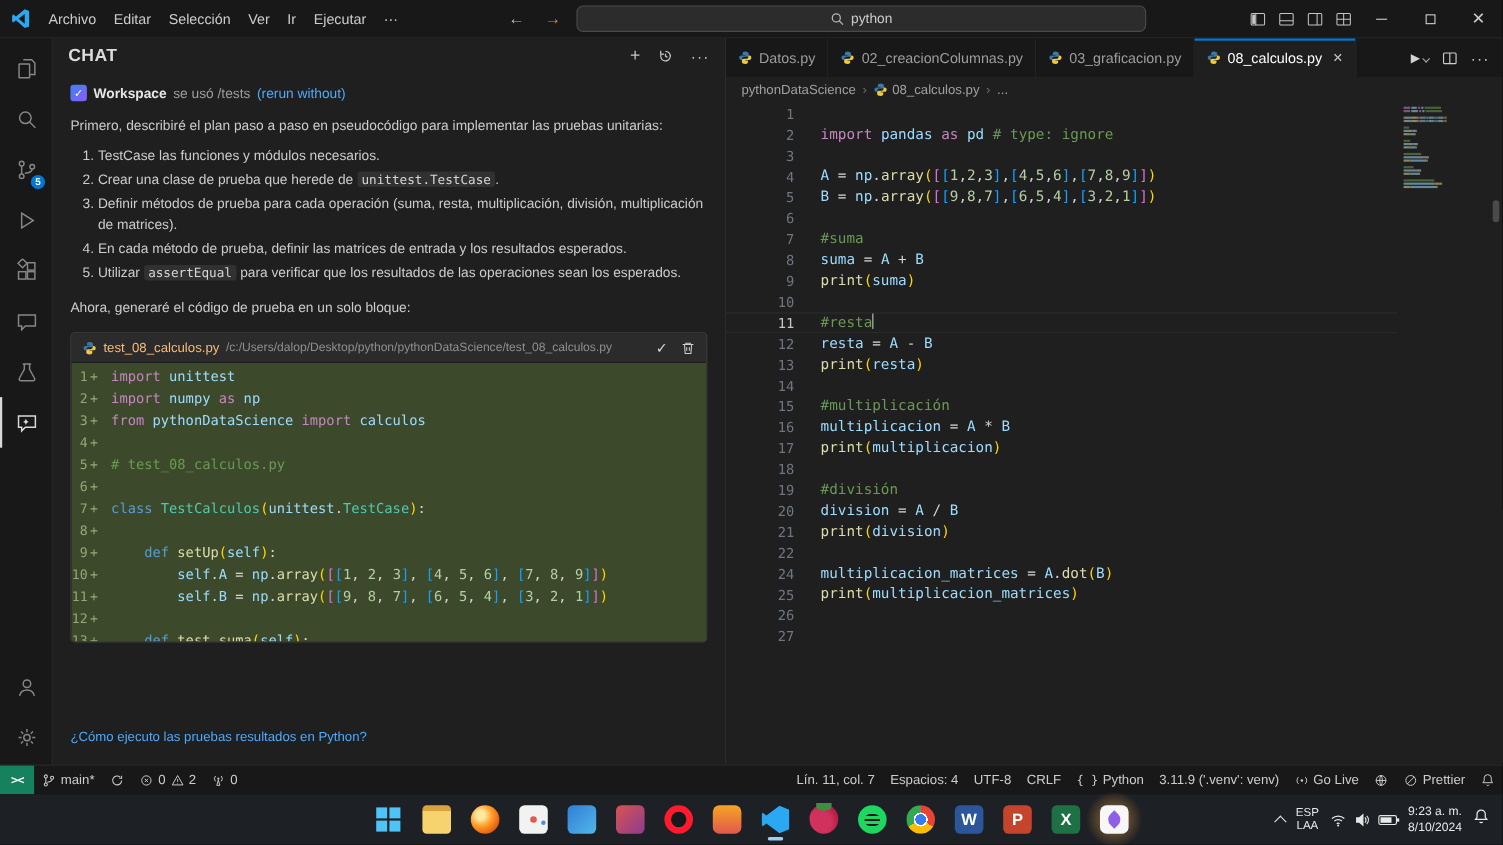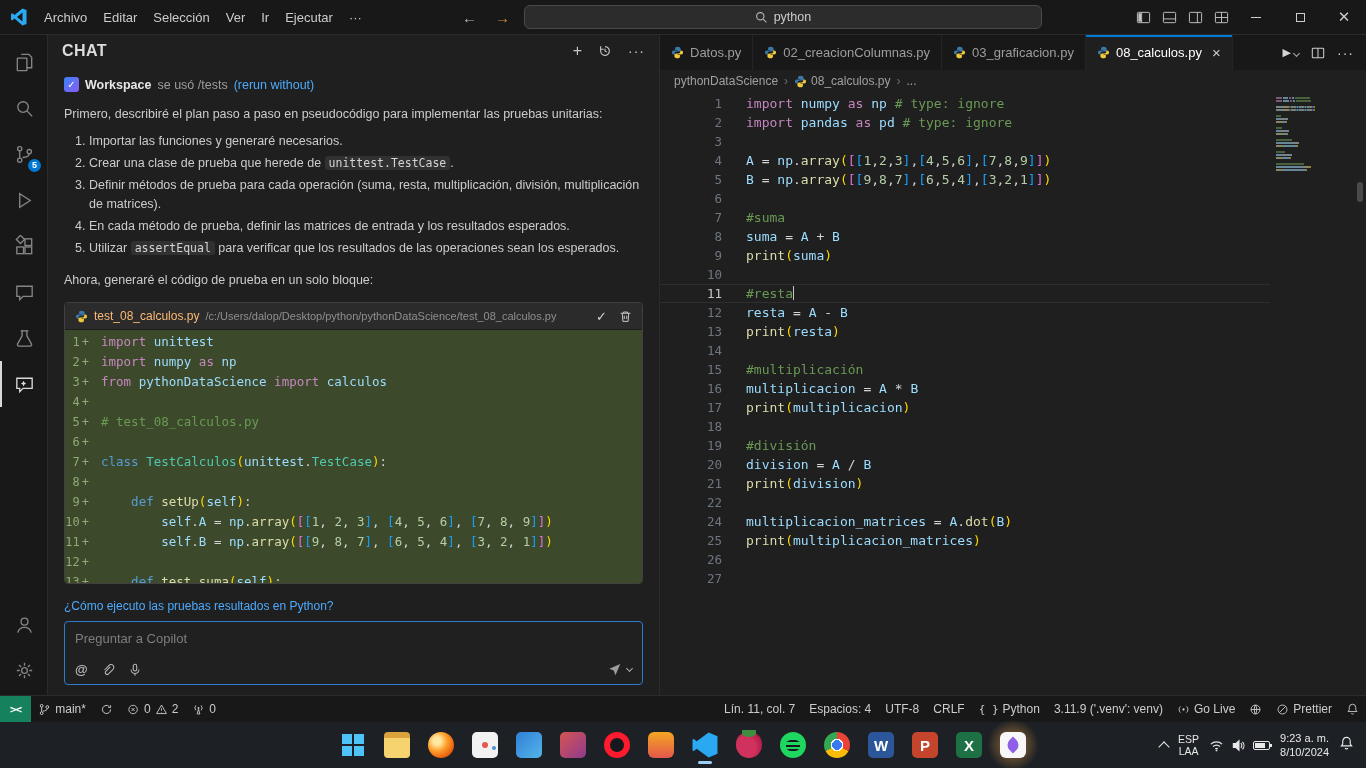--- a/index.html
+++ b/index.html
@@ -303,21 +303,21 @@
       </div>
       <div class="chat-body">
         <div class="ws-line">
           <span class="ws-avatar">✓</span>
           <span class="ws-name">Workspace</span>
           <span class="ws-used">se usó /tests</span>
           <span class="ws-link">(rerun without)</span>
         </div>
         <p class="chat-p">Primero, describiré el plan paso a paso en pseudocódigo para implementar las pruebas unitarias:</p>
         <ol class="steps">
-            <li class="step">Importar las funciones y generaré necesarios.</li>
+            <li class="step">TestCase las funciones y módulos necesarios.</li>
             <li class="step">Crear una clase de prueba que herede de <code class="inline-code">unittest.TestCase</code>.</li>
             <li class="step">Definir métodos de prueba para cada operación (suma, resta, multiplicación, división, multiplicación de matrices).</li>
             <li class="step">En cada método de prueba, definir las matrices de entrada y los resultados esperados.</li>
             <li class="step">Utilizar <code class="inline-code">assertEqual</code> para verificar que los resultados de las operaciones sean los esperados.</li>
           </ol>
         <p class="chat-p">Ahora, generaré el código de prueba en un solo bloque:</p>
         <div class="codeblock">
           <div class="cb-head">
             <svg class="pyico" viewBox="0 0 16 16">
                 <path fill="#3b77a8" d="M7.9 1C5.9 1 5 1.9 5 3.2V5h3v.6H3.4C2 5.6 1.2 6.6 1.2 8s.8 2.4 2.2 2.4h1.2V8.9c0-1.2 1-2.1 2.2-2.1h3c1.1 0 2-.9 2-2V3.2C11.8 1.9 10 1 7.9 1z"></path>
@@ -383,39 +383,20 @@
               </div>
               <div class="cl">
                 <span class="ln">13<span class="plus">+</span></span>
                 <span class="lc"><span class="tok-o">    </span><span class="tok-kb">def</span><span class="tok-o"> </span><span class="tok-f">test_suma</span><span class="tok-b1">(</span><span class="tok-s">self</span><span class="tok-b1">)</span><span class="tok-o">:</span></span>
               </div>
             </div>
         </div>
       </div>
       <div class="chat-foot">
         <a class="followup">¿Cómo ejecuto las pruebas resultados en Python?</a>
-        <div class="chat-input">
-          <div class="ci-placeholder">Preguntar a Copilot</div>
-          <div class="ci-row">
-            <span class="at-ico">@</span>
-            <svg viewBox="0 0 16 16" fill="none" stroke="#b9b9b9" stroke-width="1.2">
-                <path d="M10.5 4.5l-5 5a2 2 0 1 0 3 3l5-5a3.2 3.2 0 1 0-4.5-4.5l-5 5"></path>
-              </svg>
-            <svg viewBox="0 0 16 16" fill="none" stroke="#b9b9b9" stroke-width="1.2">
-                <rect x="6" y="1.5" width="4" height="7.5" rx="2"></rect>
-                <path d="M3.5 7.5a4.5 4.5 0 0 0 9 0M8 12v2.5"></path>
-              </svg>
-            <span class="ci-send">
-              <svg viewBox="0 0 16 16">
-                  <path fill="#9d9d9d" d="M1.5 6.5 14 1 8.5 14 6.5 8.5z"></path>
-                </svg>
-              <span class="chev"></span>
-            </span>
-          </div>
-        </div>
       </div>
     </aside>
 
     <main class="editor">
       <div class="tabsbar">
         <div style="display:flex">
             <div class="tab">
               <svg class="pyico" viewBox="0 0 16 16">
                 <path fill="#3b77a8" d="M7.9 1C5.9 1 5 1.9 5 3.2V5h3v.6H3.4C2 5.6 1.2 6.6 1.2 8s.8 2.4 2.2 2.4h1.2V8.9c0-1.2 1-2.1 2.2-2.1h3c1.1 0 2-.9 2-2V3.2C11.8 1.9 10 1 7.9 1z"></path>
                 <path fill="#f0c93d" d="M8.1 15c2 0 2.9-.9 2.9-2.2V11H8v-.6h4.6c1.4 0 2.2-1 2.2-2.4s-.8-2.4-2.2-2.4h-1.2v1.5c0 1.2-1 2.1-2.2 2.1h-3c-1.1 0-2 .9-2 2v1.6C4.2 14.1 6 15 8.1 15z"></path>
@@ -461,21 +442,20 @@
               <path fill="#3b77a8" d="M7.9 1C5.9 1 5 1.9 5 3.2V5h3v.6H3.4C2 5.6 1.2 6.6 1.2 8s.8 2.4 2.2 2.4h1.2V8.9c0-1.2 1-2.1 2.2-2.1h3c1.1 0 2-.9 2-2V3.2C11.8 1.9 10 1 7.9 1z"></path>
               <path fill="#f0c93d" d="M8.1 15c2 0 2.9-.9 2.9-2.2V11H8v-.6h4.6c1.4 0 2.2-1 2.2-2.4s-.8-2.4-2.2-2.4h-1.2v1.5c0 1.2-1 2.1-2.2 2.1h-3c-1.1 0-2 .9-2 2v1.6C4.2 14.1 6 15 8.1 15z"></path>
             </svg>08_calculos.py</span>
           <span class="bc-sep">›</span>
           <span class="bc-item">...</span>
         </div>
       <div class="code-wrap">
         <div class="code-lines">
             <div class="cl">
               <span class="ln">1</span>
-              <span class="lc"><span class="tok-k">import</span><span class="tok-o"> </span><span class="tok-v">numpy</span><span class="tok-o"> </span><span class="tok-k">as</span><span class="tok-o"> </span><span class="tok-v">np</span><span class="tok-o"> </span><span class="tok-c"># type: ignore</span></span>
             </div>
             <div class="cl">
               <span class="ln">2</span>
               <span class="lc"><span class="tok-k">import</span><span class="tok-o"> </span><span class="tok-v">pandas</span><span class="tok-o"> </span><span class="tok-k">as</span><span class="tok-o"> </span><span class="tok-v">pd</span><span class="tok-o"> </span><span class="tok-c"># type: ignore</span></span>
             </div>
             <div class="cl">
               <span class="ln">3</span>
               <span class="lc"></span>
             </div>
             <div class="cl">

